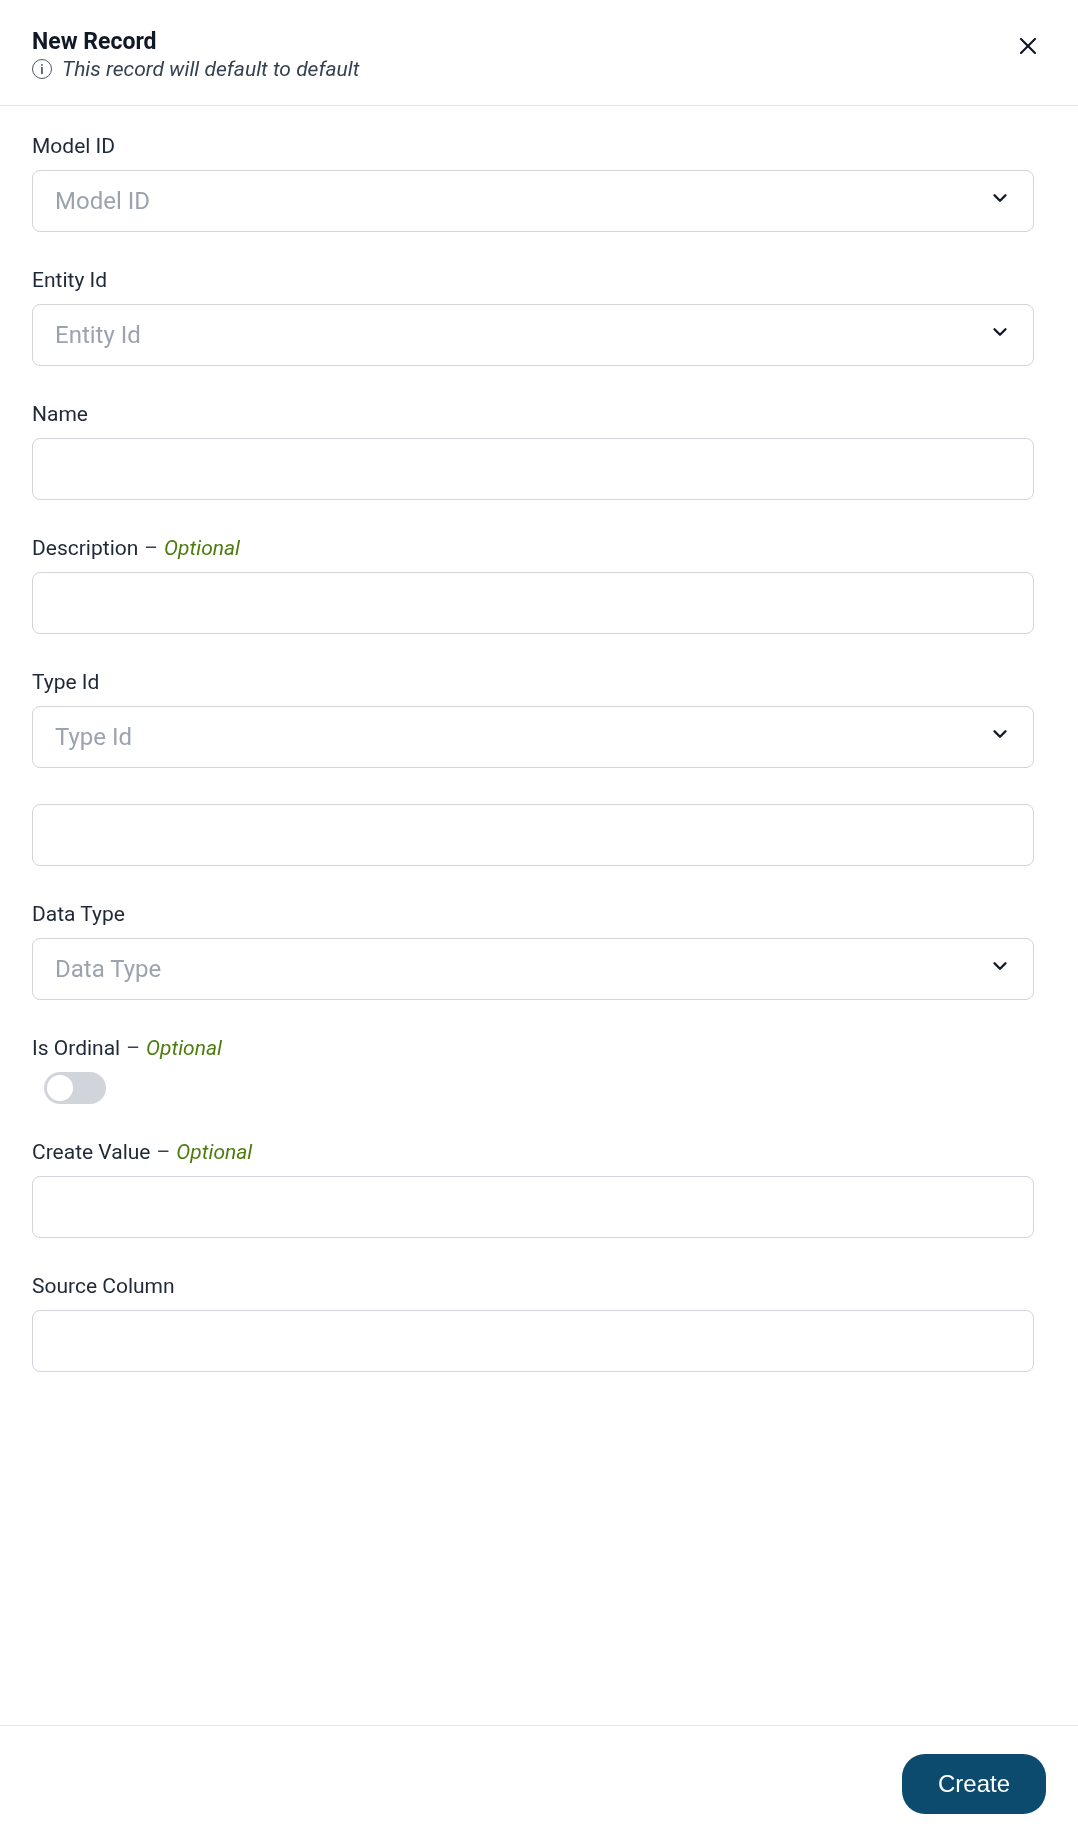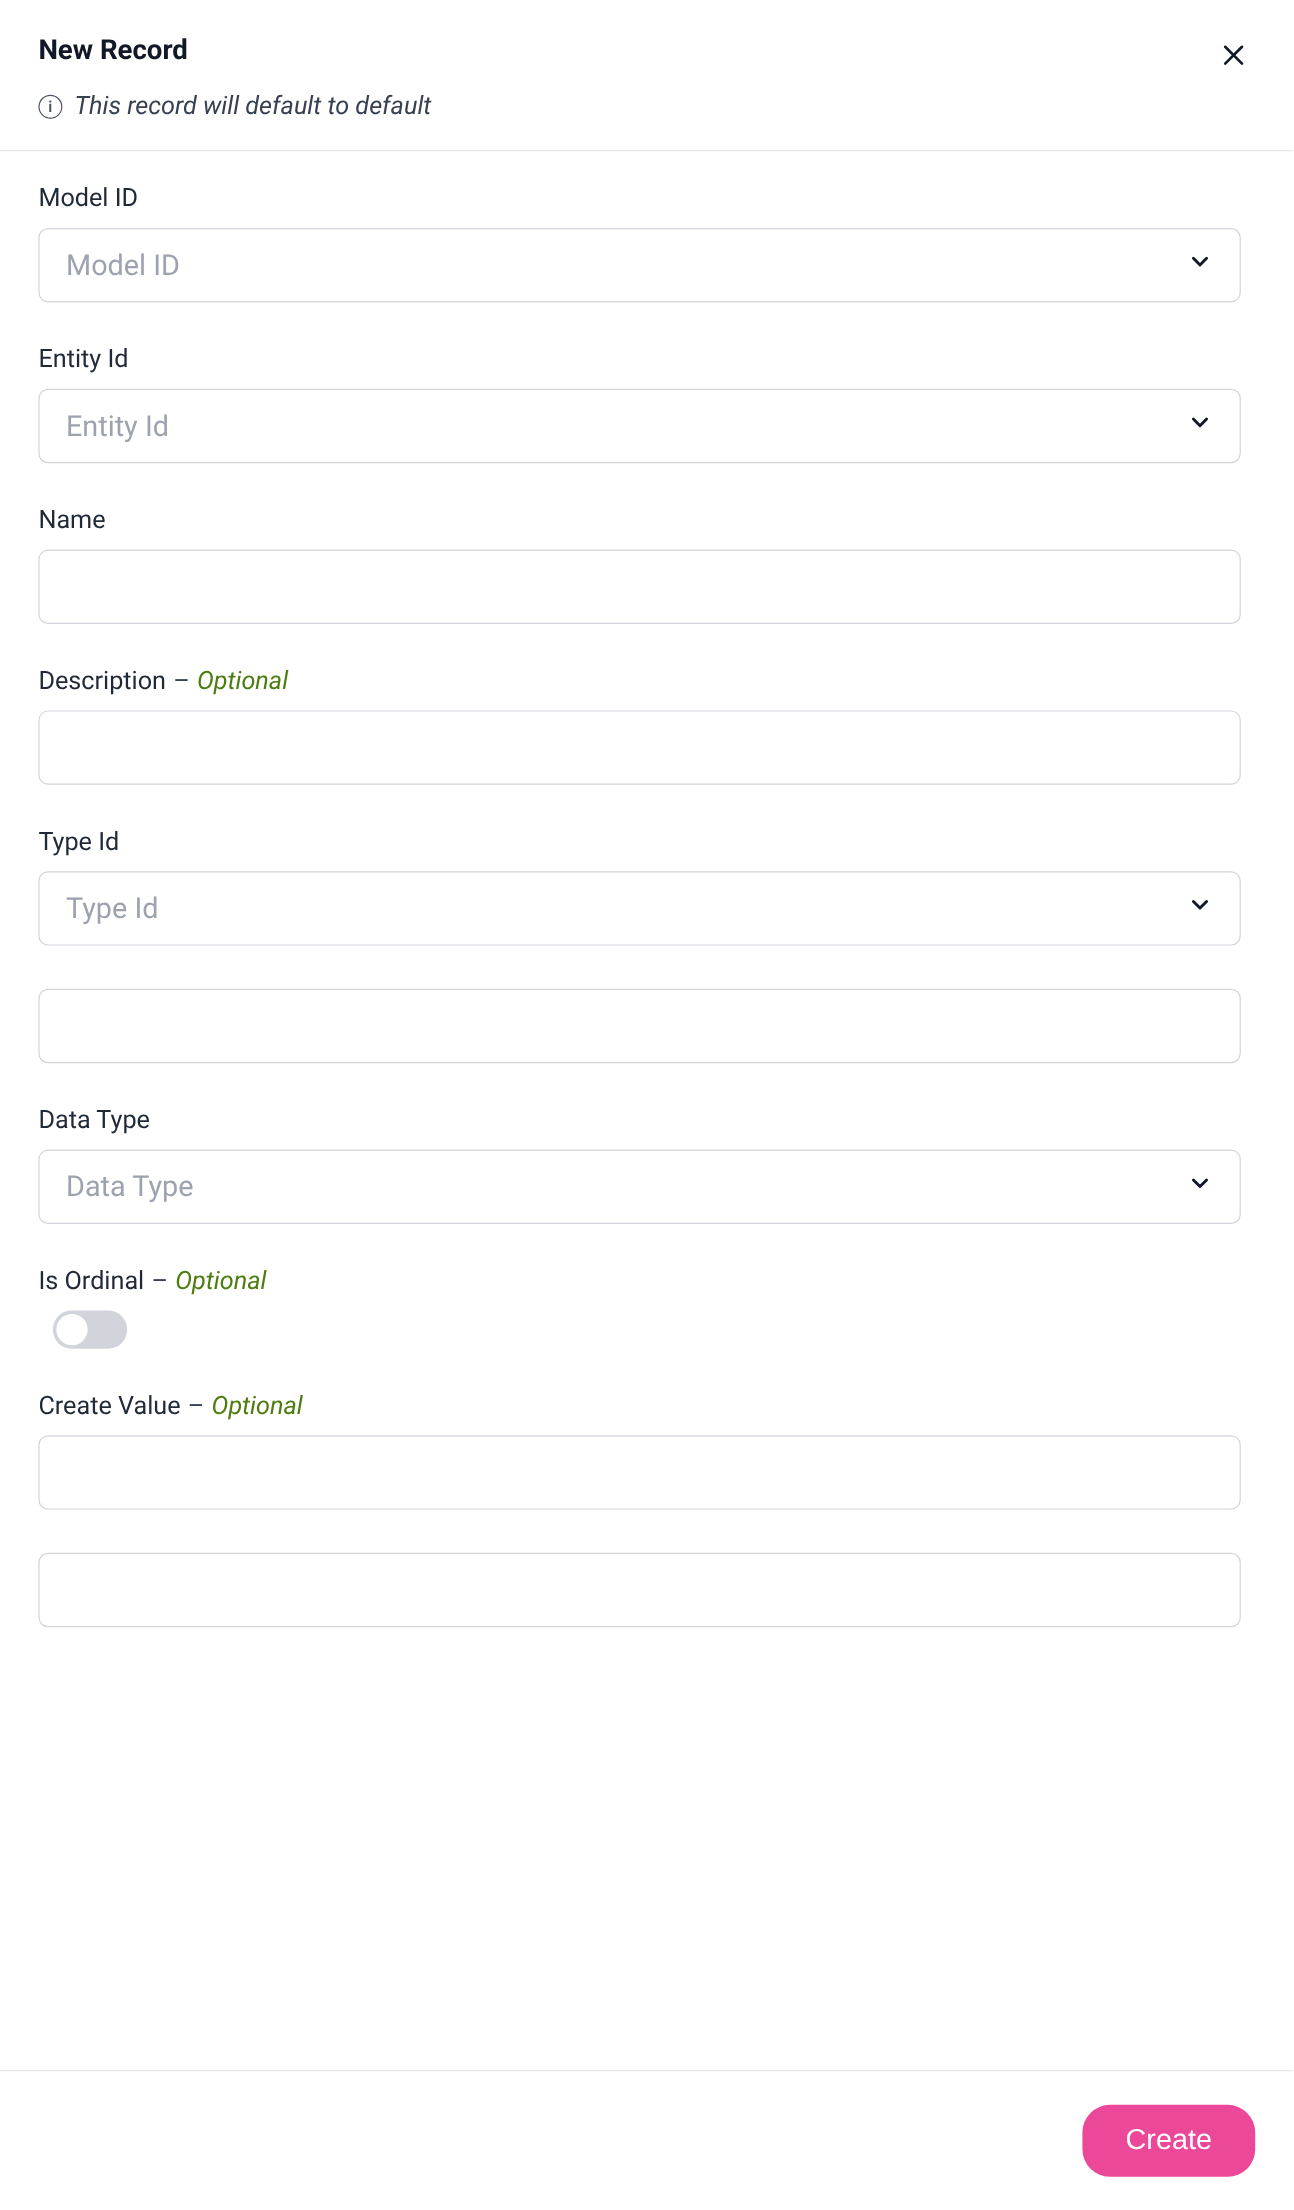--- a/index.html
+++ b/index.html
@@ -12,21 +12,21 @@
   display: flex;
   flex-direction: column;
 }
 .header {
   padding: 28px 32px 24px 32px;
   border-bottom: 1px solid #e5e7eb;
   display: flex;
   justify-content: space-between;
   align-items: flex-start;
 }
-.header-left { display: flex; flex-direction: column; gap: 22px; }
+.header-left { display: flex; flex-direction: column; gap: 2px; }
 .header-title {
   font-size: 23px;
   font-weight: 700;
   color: #111827;
 }
 .header-sub {
   display: flex;
   align-items: center;
   gap: 10px;
 }
@@ -125,21 +125,21 @@
   background: #fff;
   border-radius: 50%;
 }
 .footer {
   border-top: 1px solid #e5e7eb;
   padding: 28px 32px;
   display: flex;
   justify-content: flex-end;
 }
 .create-btn {
-  background: #ec4899;
+  background: #0c4a6e;
   color: #fff;
   border: none;
   border-radius: 23px;
   padding: 16px 36px;
   font-size: 24px;
   font-weight: 500;
   cursor: pointer;
 }
 </style>
 </head>
@@ -253,20 +253,21 @@
       <span>Create Value</span>
       <span class="dash">–</span>
       <span class="optional">Optional</span>
     </div>
     <div class="text-input">
       <input type="text" placeholder="" style="">
     </div>
   </div>
 
   <div class="field">
+    <div class="field-label">Source Column</div>
     <div class="text-input">
       <input type="text" placeholder="" style="">
     </div>
   </div>
 
 </div>
 
 <div class="footer">
   <button class="create-btn">Create</button>
 </div>

